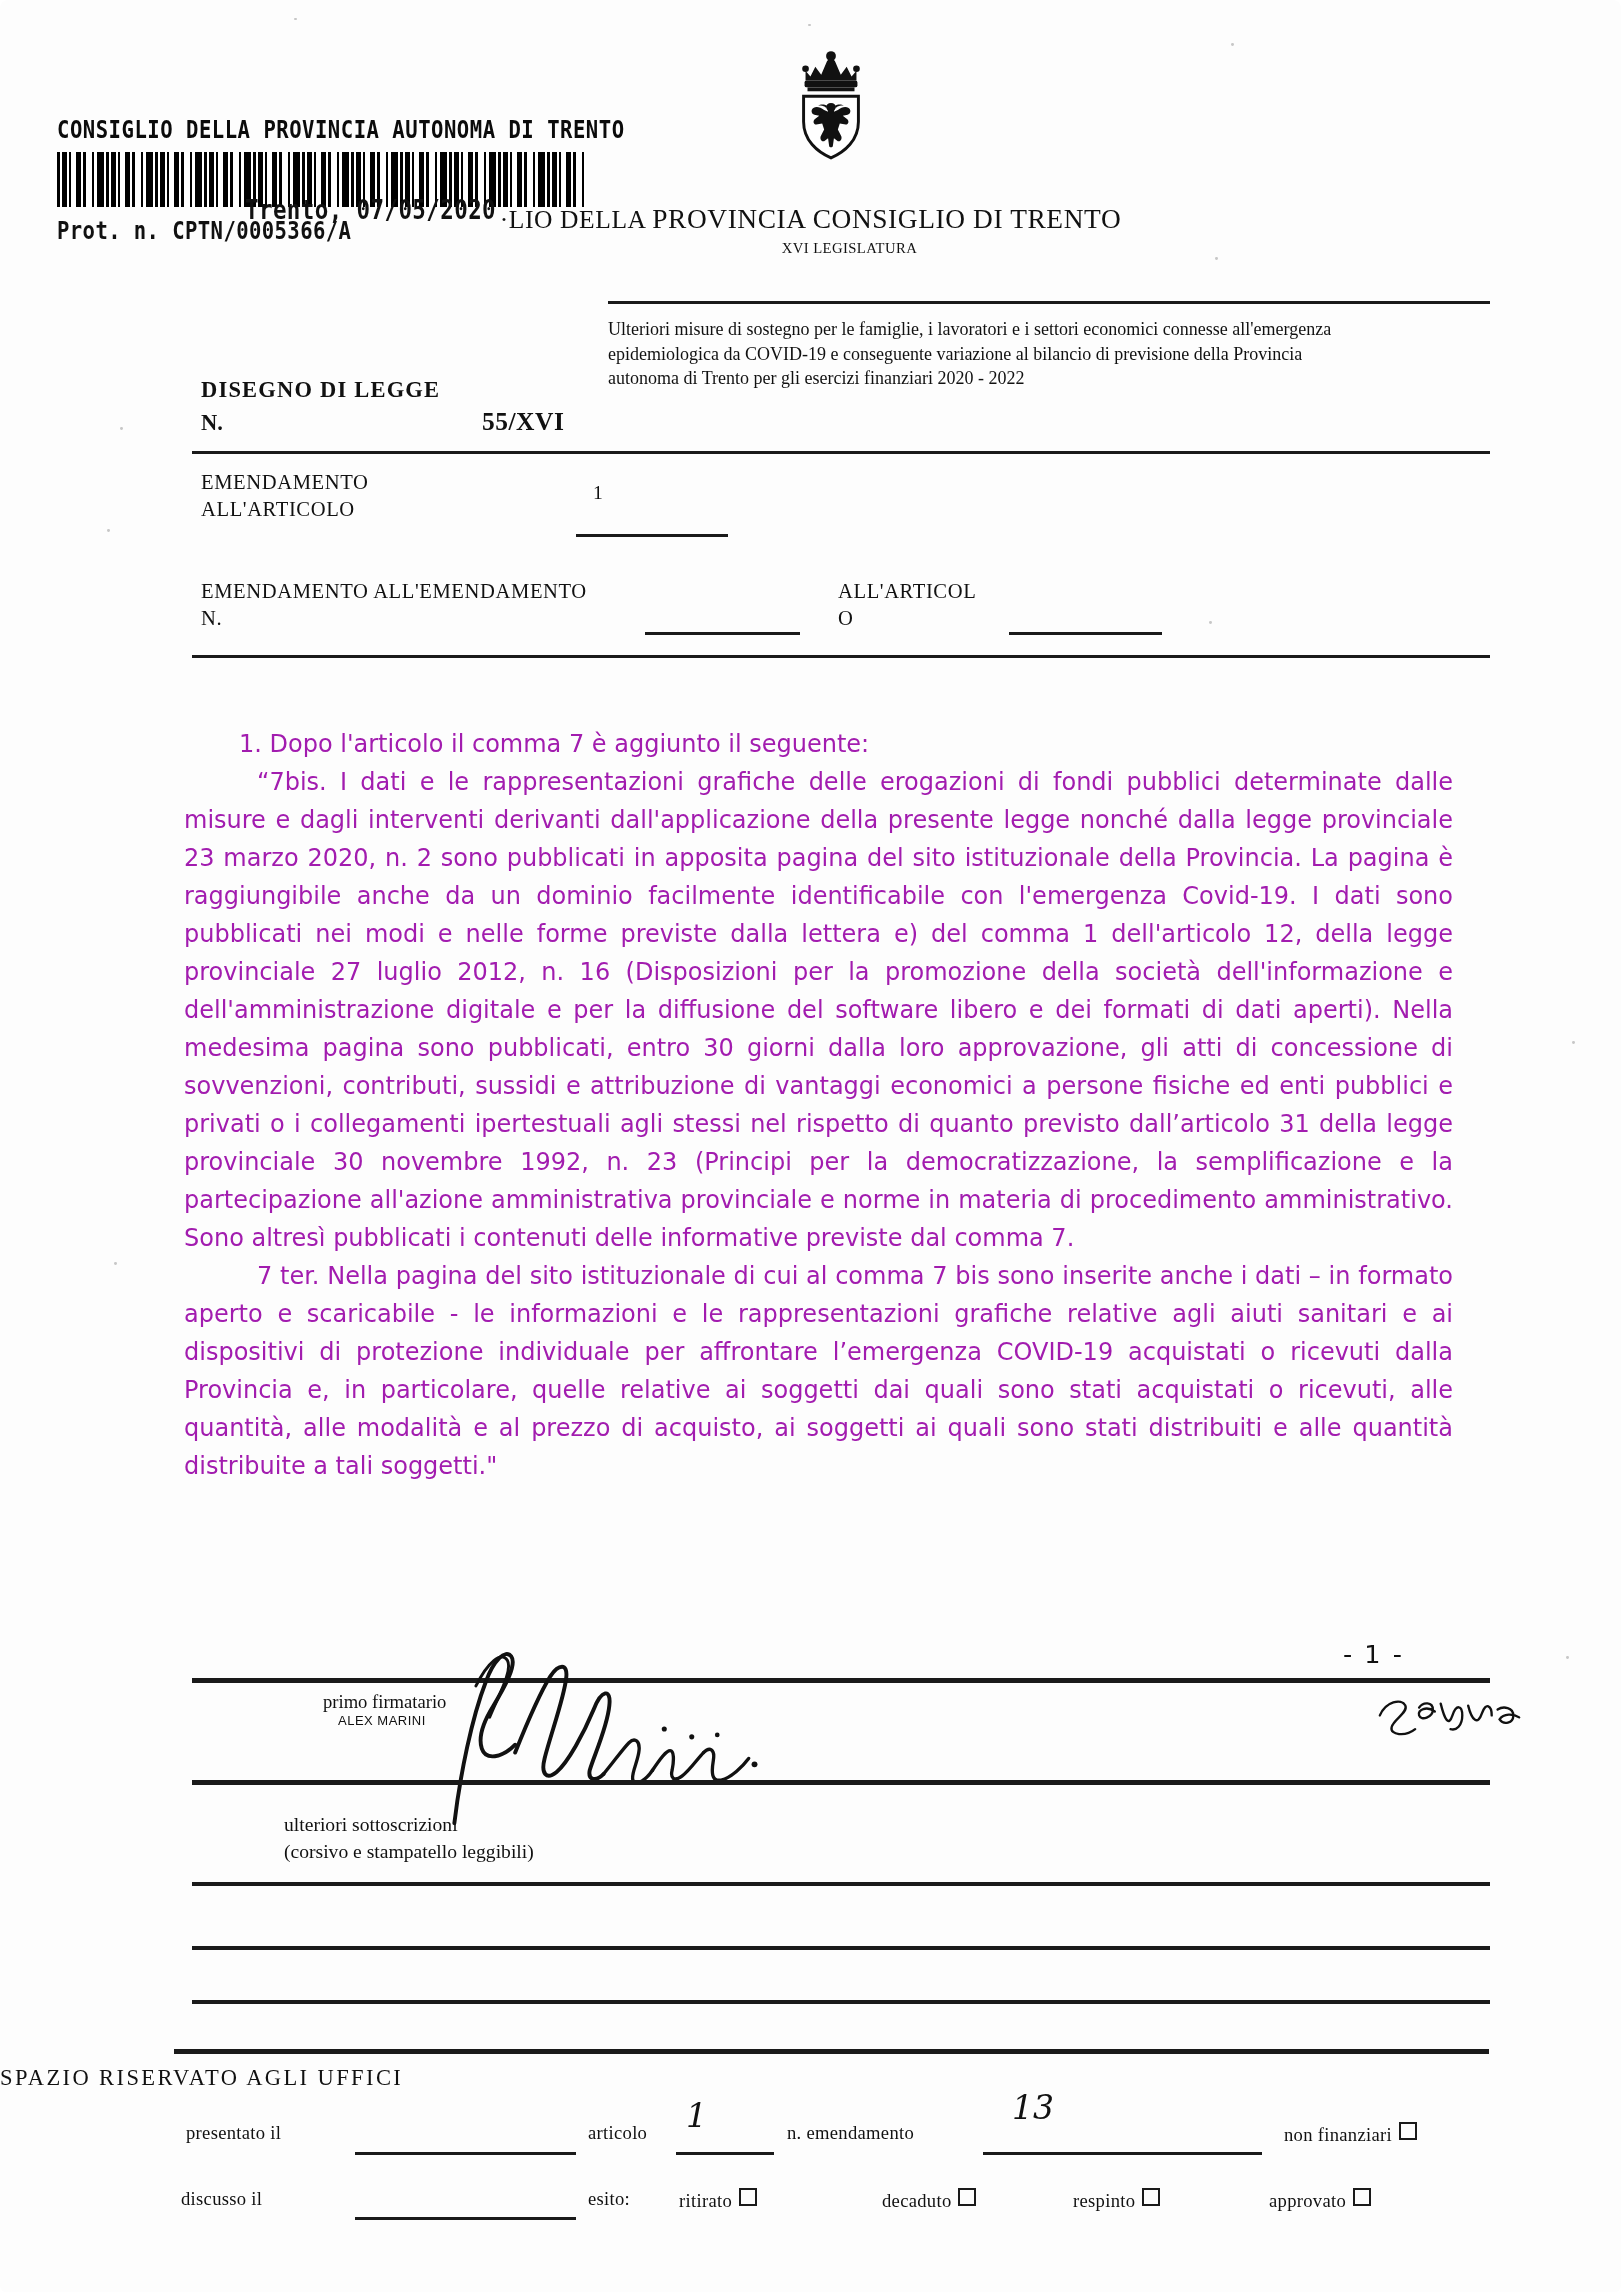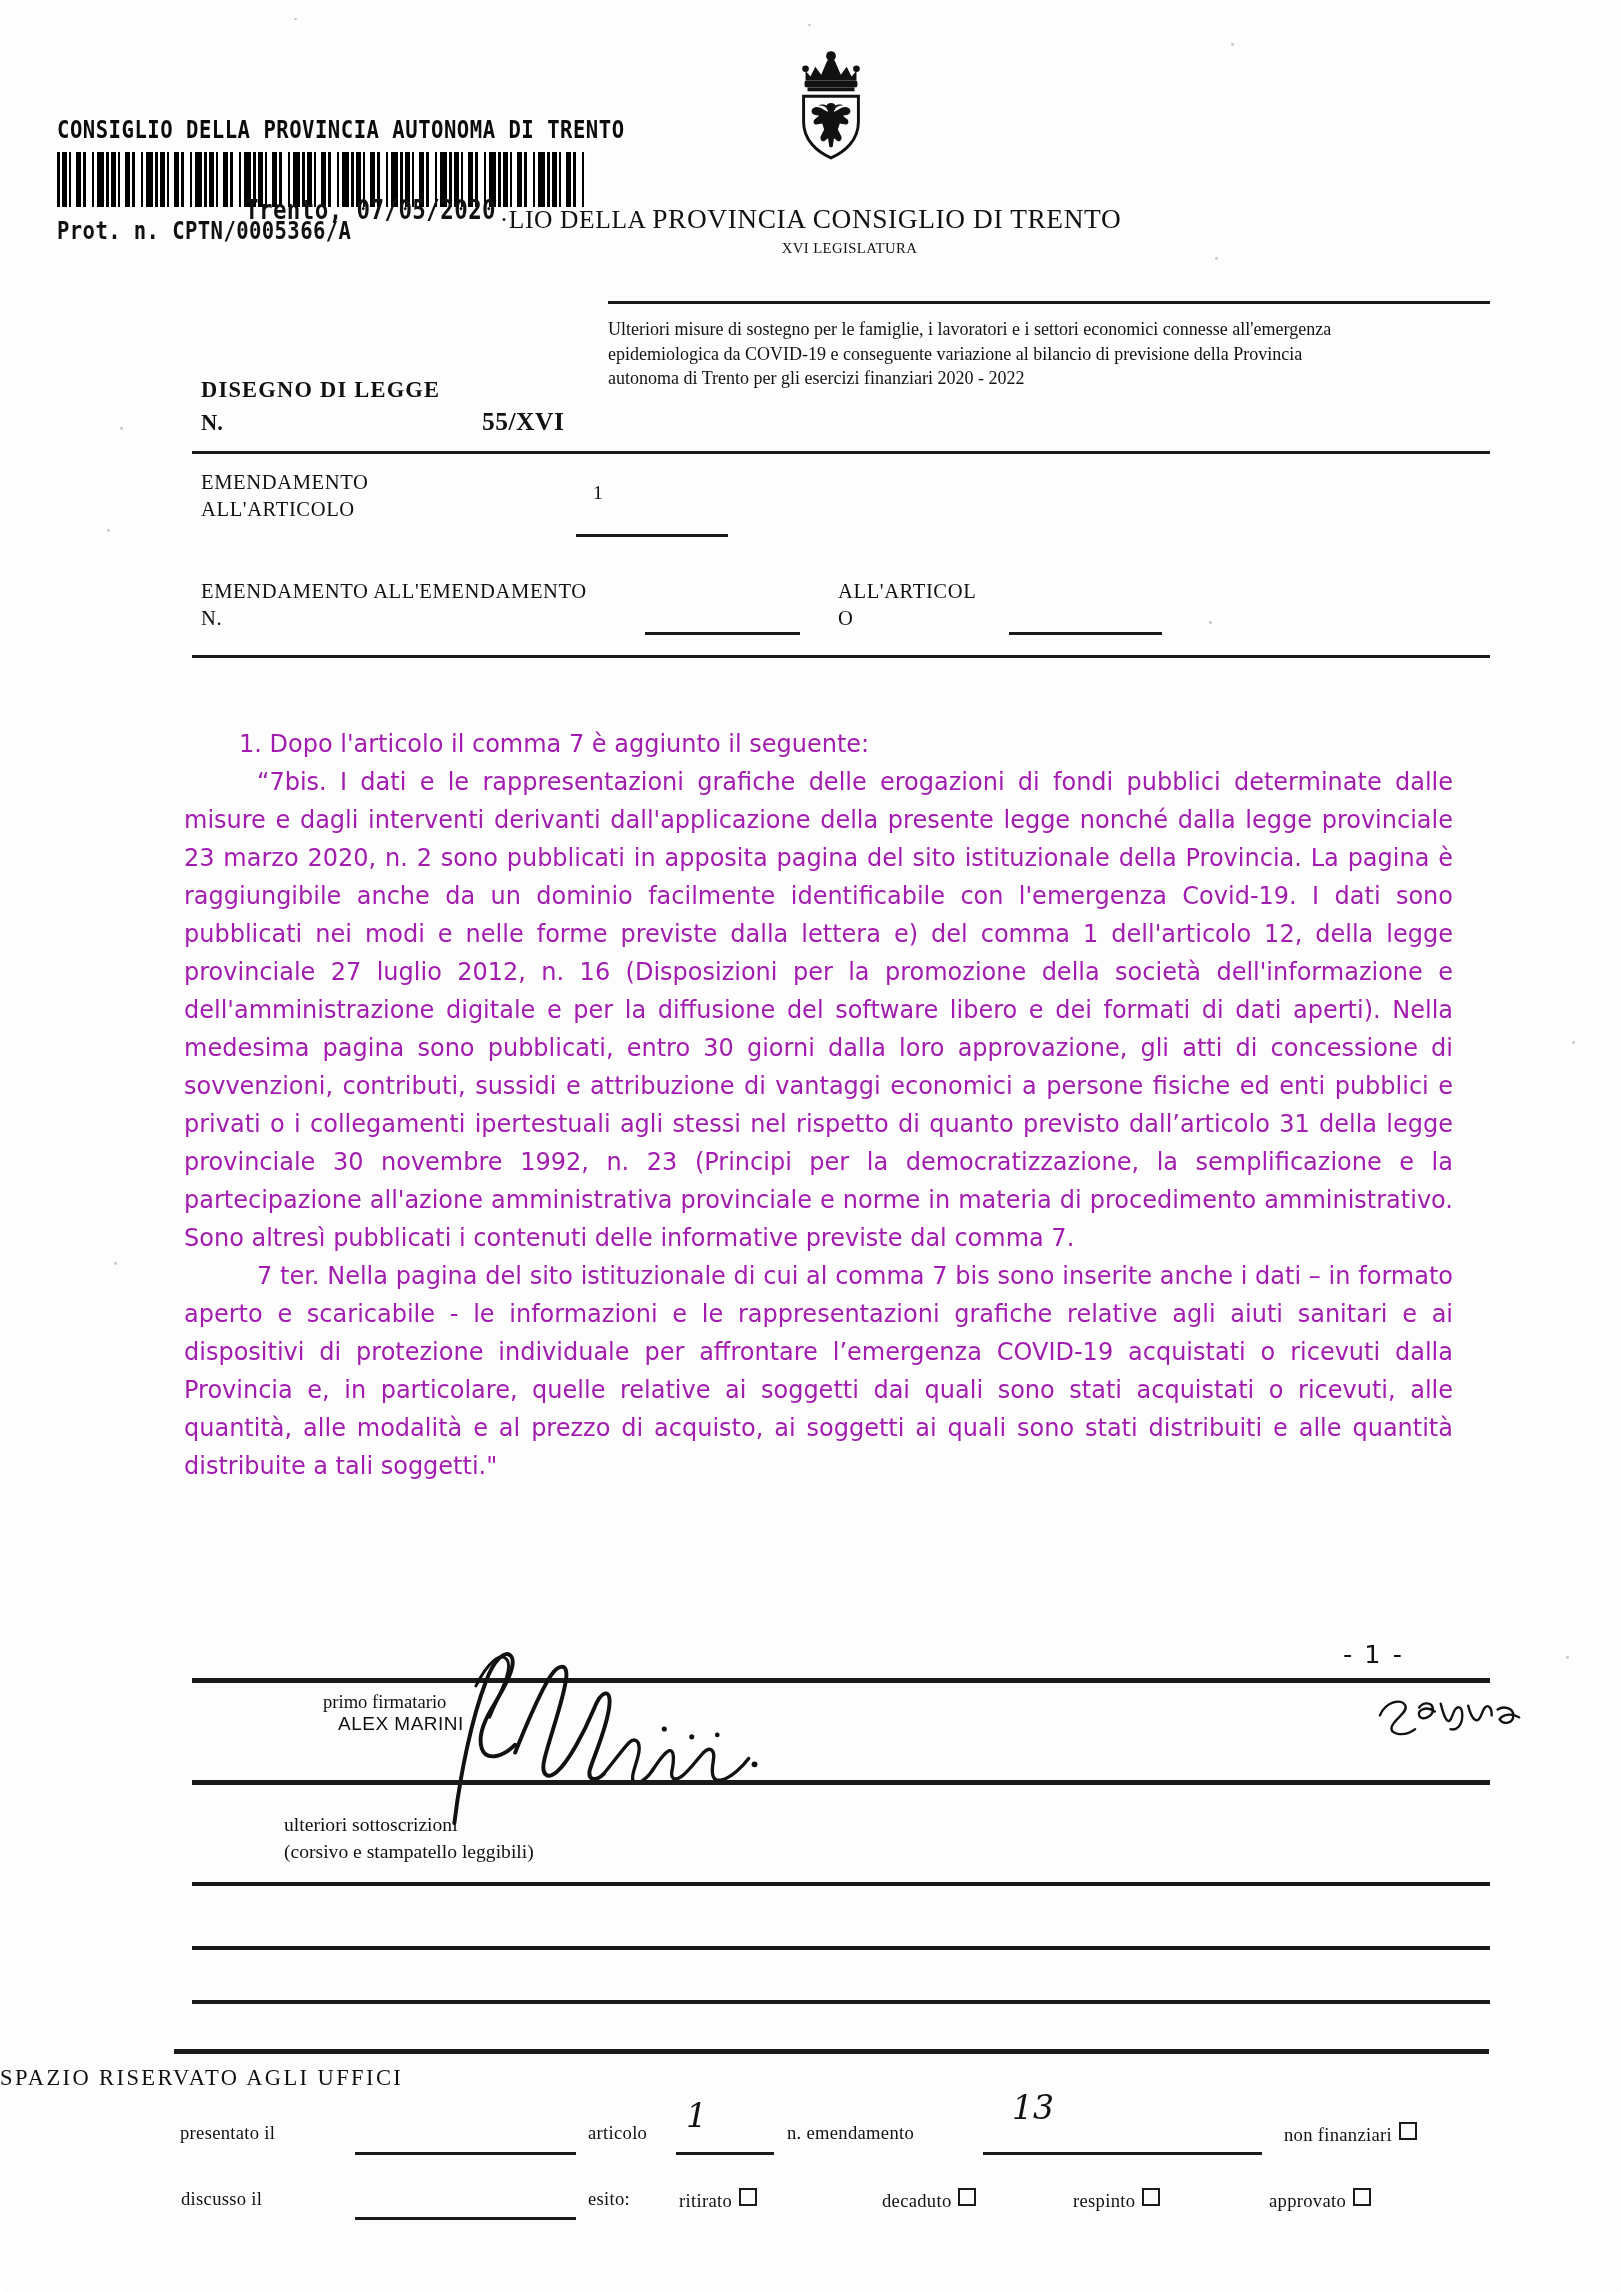--- a/index.html
+++ b/index.html
@@ -200,21 +200,21 @@
     left: 323px;
     top: 1689px;
     font-size: 18.6px;
     line-height: 25.5px;
   }
   .sig-name {
     position: absolute;
     left: 338px;
     top: 1713px;
     font-family: "Liberation Sans", sans-serif;
-    font-size: 19px;
+    font-size: 13px;
     letter-spacing: 0.5px;
   }
   .sig-ink {
     position: absolute;
     left: 421px;
     top: 1627px;
     width: 412px;
     height: 206px;
     pointer-events: none;
   }
@@ -415,21 +415,21 @@
     <span>(corsivo e stampatello leggibili)</span>
   </div>
 
   <div class="rule" style="left:192px;top:1882px;width:1298px;height:3.9px;"></div>
   <div class="rule" style="left:192px;top:1946px;width:1298px;height:3.9px;"></div>
   <div class="rule" style="left:192px;top:2000px;width:1298px;height:3.9px;"></div>
 
   <div class="rule" style="left:174px;top:2049px;width:1315px;height:4.9px;"></div>
   <div class="office-title">SPAZIO RISERVATO AGLI UFFICI</div>
 
-  <div class="office-row" style="left:180px;top:2122px;">presentato il</div>
+  <div class="office-row" style="left:186px;top:2122px;">presentato il</div>
   <div class="fill-line" style="left:355px;top:2152px;width:221px;"></div>
   <div class="office-row" style="left:588px;top:2122px;">articolo</div>
   <div class="hand" style="left:686px;top:2096px;">1</div>
   <div class="fill-line" style="left:676px;top:2152px;width:98px;"></div>
   <div class="office-row" style="left:787px;top:2122px;">n. emendamento</div>
   <div class="hand" style="left:1012px;top:2088px;">13</div>
   <div class="fill-line" style="left:983px;top:2152px;width:279px;"></div>
   <div class="office-row" style="left:1284px;top:2122px;">
     <span>non finanziari</span><span class="cb"></span>
   </div>

